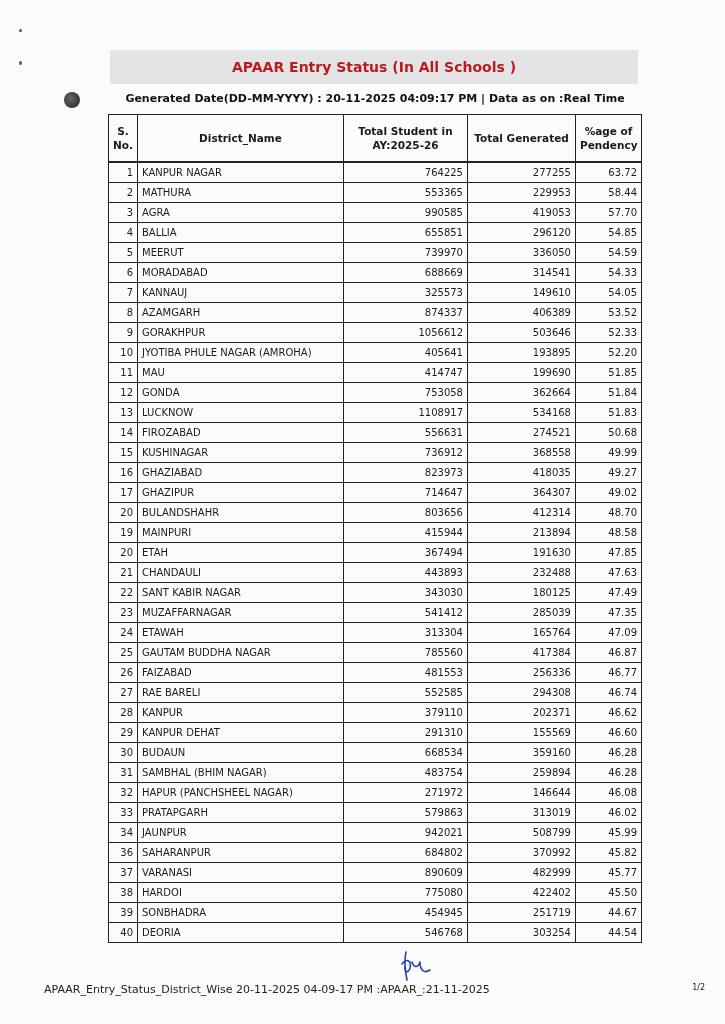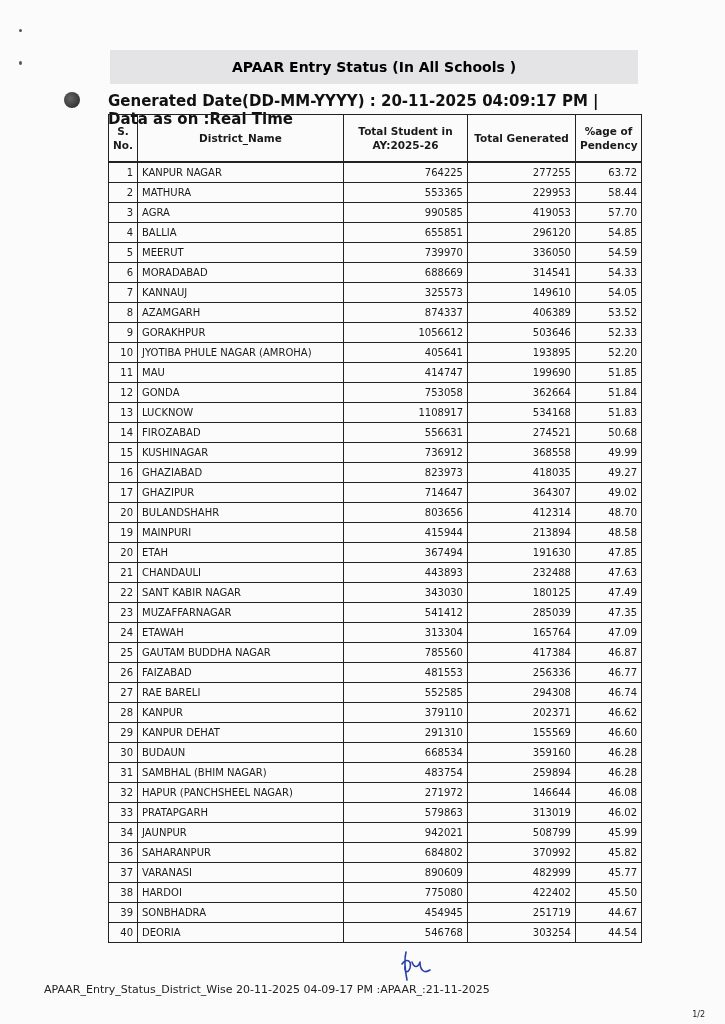--- a/index.html
+++ b/index.html
@@ -12,24 +12,24 @@
     .scan-dot { position: absolute; border-radius: 50%; background: #555; }
     .punch-hole {
       position: absolute; left: 64px; top: 92px; width: 16px; height: 16px;
       border-radius: 50%; background: radial-gradient(circle at 40% 40%, #666, #222);
     }
     .title-bar {
       position: absolute; left: 110px; top: 50px; width: 528px; height: 34px;
       background: #e4e4e6;
       display: flex; align-items: center; justify-content: center;
     }
-    .title-bar span { font-weight: bold; font-size: 14px; color: #000000; }
+    .title-bar span { font-weight: bold; font-size: 14px; color: #b91c1c; }
     .subtitle {
-      position: absolute; left: 108px; top: 92px; width: 534px; text-align: left;
-      font-weight: bold; font-size: 15px; color: #111;
+      position: absolute; left: 108px; top: 92px; width: 534px; text-align: center;
+      font-weight: bold; font-size: 11px; color: #111;
     }
     table.report {
       position: absolute; left: 108px; top: 114px; width: 533px;
       border-collapse: collapse; table-layout: fixed;
       font-size: 10px;
       padding-left: 34px;
     }
     table.report th, table.report td {
       border: 1px solid #222; padding: 0 4px; overflow: hidden; white-space: nowrap;
     }
@@ -42,21 +42,21 @@
     td.name { text-align: left; padding-left: 2px; }
     td.num { text-align: right; padding-right: 18px; }
     td.pct { text-align: right; padding-right: 12px; }
     .signature {
       position: absolute; left: 398px; top: 950px; width: 40px; height: 34px;
     }
     .footer-left {
       position: absolute; left: 44px; top: 983px; font-size: 11px; color: #222;
     }
     .footer-right {
-      position: absolute; right: 20px; top: 983px; font-size: 8px; color: #222; margin-top: 27px;
+      position: absolute; right: 20px; top: 983px; font-size: 8px; color: #222;
     }
   </style>
 </head>
 <body>
 
 <div class="scan-dot" style="left:19px;top:29px;width:3px;height:3px;"></div>
 <div class="scan-dot" style="left:19px;top:61px;width:3px;height:4px;"></div>
 <div class="punch-hole"></div>
 
 <div class="title-bar">

